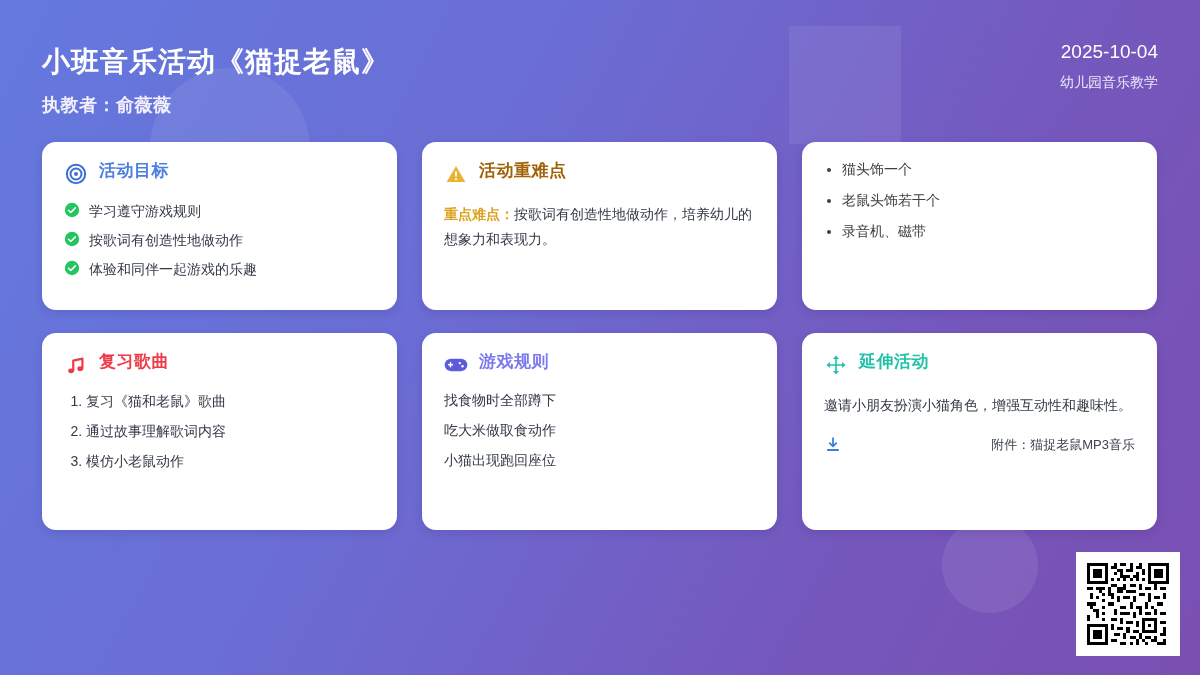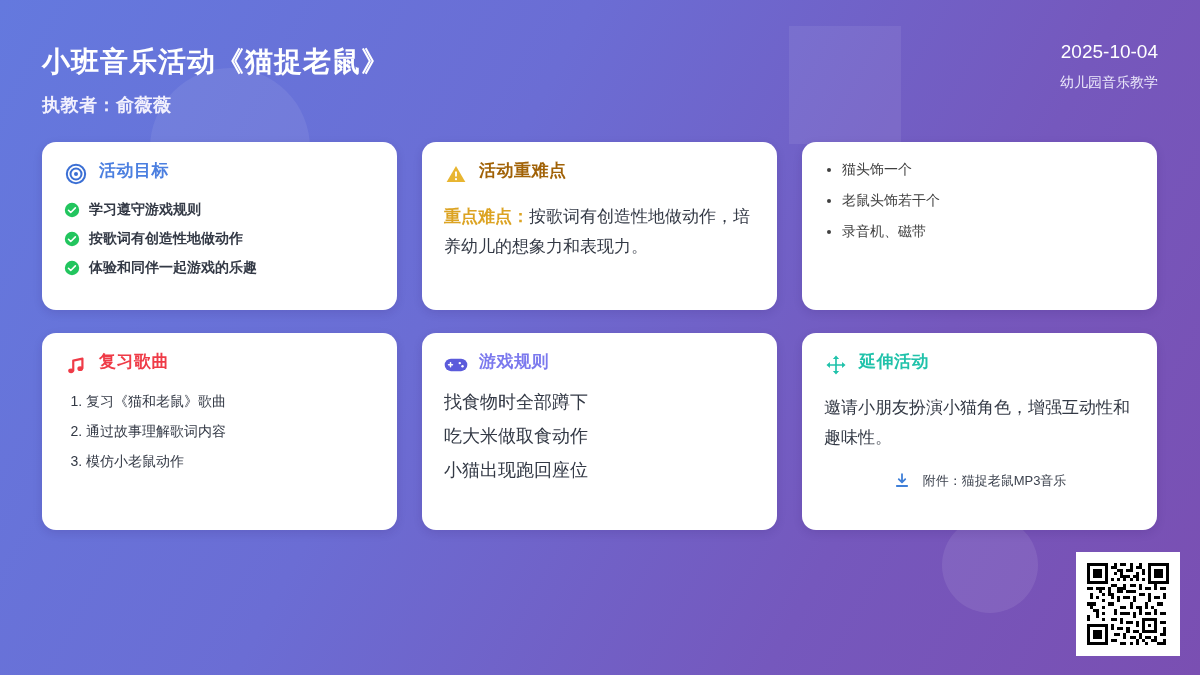--- a/index.html
+++ b/index.html
@@ -143,34 +143,33 @@
   .t-amber  { color: #a16207; }
   .t-purple { color: #a256e8; }
   .t-red    { color: #ef3b47; }
   .t-indigo { color: #7b79ee; }
   .t-teal   { color: #20c2aa; }
 
   
   .check-list { list-style: none; margin: 0; padding: 0; }
   .check-list li {
     display: flex;
-    align-items: flex-start;
+    align-items: flex-end;
     gap: 9px;
     font-size: 14px;
     color: #333945;
     line-height: 1;
     margin-bottom: 13px;
-    font-weight: bold;
   }
   .check-list li:last-child { margin-bottom: 0; }
   .check-icon { flex: 0 0 16px; width: 16px; height: 16px; display: block; }
 
   
   .card-para {
-    font-size: 17px;
+    font-size: 14px;
     color: #333945;
     line-height: 1.78;
     margin: 0;
   }
   .para-label { color: #dca322; font-weight: bold; }
 
   
   .bullet-list { margin: 0; padding-left: 18px; }
   .bullet-list li {
     font-size: 14px;
@@ -186,32 +185,32 @@
     font-size: 14px;
     color: #333945;
     line-height: 1.15;
     margin-bottom: 14px;
   }
   .num-list li:last-child { margin-bottom: 0; }
 
   
   .line-list { list-style: none; margin: 0; padding: 0; }
   .line-list li {
-    font-size: 18px;
+    font-size: 14px;
     color: #333945;
     line-height: 1;
     margin-bottom: 16px;
   }
   .line-list li:last-child { margin-bottom: 0; }
 
   
   .attachment {
     display: flex;
     align-items: center;
-    justify-content: center;
+    justify-content: space-between;
     gap: 12px;
     margin-top: 18px;
     font-size: 13px;
     color: #3d434f;
   }
   .dl-icon { flex: 0 0 18px; width: 18px; height: 18px; display: block; }
 
   
   .qr-wrap {
     position: absolute;

